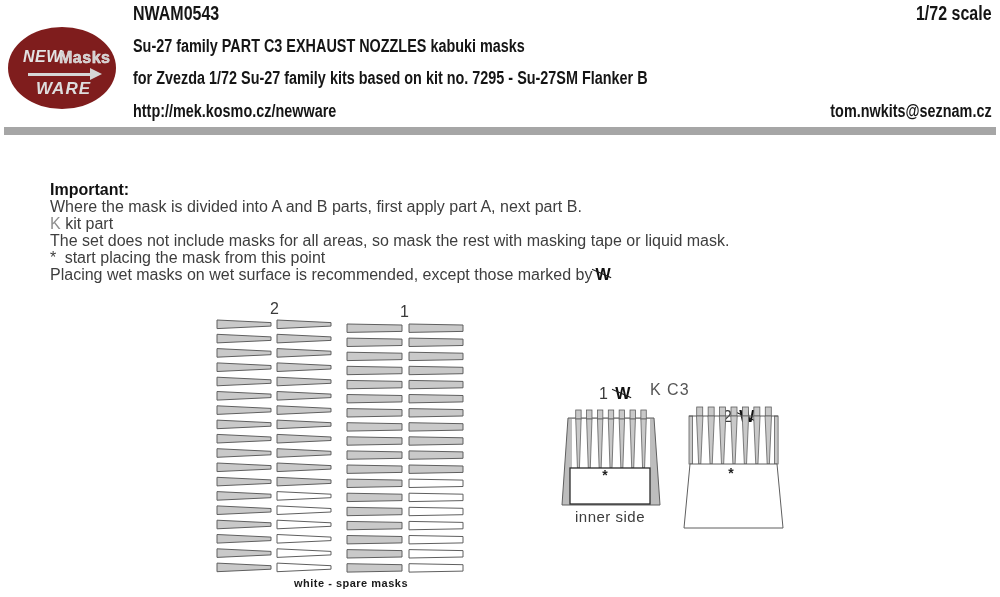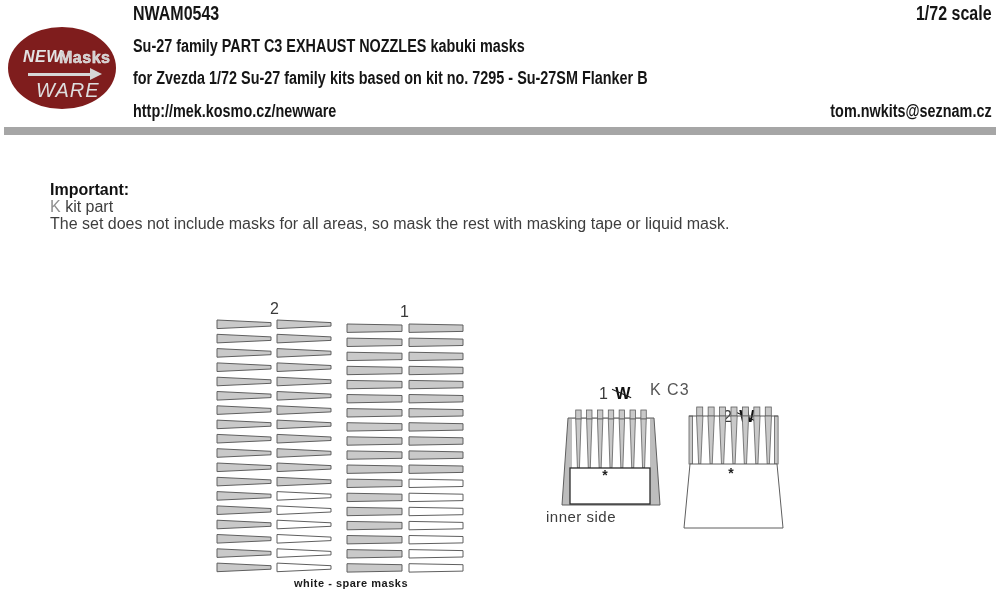--- a/index.html
+++ b/index.html
@@ -9,21 +9,21 @@
   
   .logo{position:absolute;left:8px;top:27px;width:108px;height:82px;background:#7f1d1d;
         border-radius:50%;overflow:hidden;}
   .logo .new{position:absolute;left:15px;top:21px;font-size:16px;font-weight:bold;
         font-style:italic;color:#e3e3e3;letter-spacing:.5px;}
   .logo .masks{position:absolute;left:51px;top:16px;font-size:16px;font-weight:bold;
         color:#cccccc;-webkit-text-stroke:.5px #efefef;letter-spacing:.5px;margin-top:6px;}
   .logo .arrow-line{position:absolute;left:20px;top:46px;width:64px;height:3px;background:#d6d6d6;}
   .logo .arrow-head{position:absolute;left:82px;top:41px;width:0;height:0;
         border-left:12px solid #d6d6d6;border-top:6px solid transparent;border-bottom:6px solid transparent;}
-  .logo .ware{position:absolute;left:28px;top:52px;font-size:20px;font-weight:normal;
+  .logo .ware{position:absolute;left:28px;top:52px;font-size:17px;font-weight:bold;
         font-style:italic;color:#dedede;letter-spacing:1px;}
 
   .hdr{position:absolute;font-weight:bold;white-space:nowrap;transform:scaleX(.8);
        transform-origin:0 0;color:#151515;}
   .hdr.right{transform-origin:100% 0;}
   .code{left:133px;top:2px;font-size:20px;}
   .t1{left:133px;top:36px;font-size:18px;}
   .t2{left:133px;top:68px;font-size:18px;}
   .web{left:133px;top:101px;font-size:18px;}
   .scale{right:8px;top:2px;font-size:20px;}
@@ -39,21 +39,21 @@
   .w-mark::after{content:"";position:absolute;left:-6%;top:42%;width:118%;height:1.4px;
        background:#1b1b1b;transform:rotate(24deg);}
 
   
   .diag-label{position:absolute;font-size:16px;color:#3a3a3a;white-space:nowrap;}
   .nozzle-label{position:absolute;font-size:16px;color:#3a3a3a;white-space:nowrap;}
   .nozzle-label .w-mark{font-size:16px;}
   .kc3{letter-spacing:1px;color:#555;text-align:right;}
   .legend{position:absolute;left:294px;top:577px;font-size:11px;font-weight:bold;
        letter-spacing:.5px;color:#1b1b1b;}
-  .inner-side{position:absolute;left:546px;top:508px;font-size:15px;color:#3c3c3c;letter-spacing:.5px;}
+  .inner-side{position:absolute;left:575px;top:508px;font-size:15px;color:#3c3c3c;letter-spacing:.5px;}
 
   svg{position:absolute;overflow:visible;}
   #strips-2{left:214px;top:318px;}
   #strips-1{left:343px;top:322px;}
   #nozzle-1{left:558px;top:408px;}
   #nozzle-2{left:681px;top:402px;}
 </style>
 </head>
 <body>
 
@@ -71,22 +71,25 @@
   <div class="hdr t1">Su-27 family  PART C3 EXHAUST NOZZLES  kabuki masks</div>
   <div class="hdr t2">for Zvezda 1/72 Su-27 family kits based on kit no. 7295 - Su-27SM Flanker B</div>
   <div class="hdr web">http://mek.kosmo.cz/newware</div>
   <div class="hdr right scale">1/72 scale</div>
   <div class="hdr right email">tom.nwkits@seznam.cz</div>
   <div class="divider"></div>
 
   <div class="instructions">
     <div class="heading">Important:</div>
     <div id="instr-lines">
+        <div class="instr-line">Where the mask is divided into A and B parts, first apply part A, next part B.</div>
         <div class="instr-line"><span class="prefix-k">K </span>kit part</div>
         <div class="instr-line">The set does not include masks for all areas, so mask the rest with masking tape or liquid mask.</div>
+        <div class="instr-line"><span class="prefix-star">* </span>start placing the mask from this point</div>
+        <div class="instr-line">Placing wet masks on wet surface is recommended, except those marked by<span class="w-mark">W</span></div>
       </div>
   </div>
 
   <div class="diag-label" style="left:270px;top:300px;">2</div>
   <div class="diag-label" style="left:400px;top:303px;">1</div>
 
   <svg id="strips-2" width="120" height="258">
       <polygon points="3,2 57,4.6 57,8.1 3,10.6" fill="#c9c9c9" stroke="#5f5f5f" stroke-width="1"></polygon>
       <polygon points="3,16.3 57,18.900000000000002 57,22.4 3,24.9" fill="#c9c9c9" stroke="#5f5f5f" stroke-width="1"></polygon>
       <polygon points="3,30.6 57,33.2 57,36.7 3,39.2" fill="#c9c9c9" stroke="#5f5f5f" stroke-width="1"></polygon>

